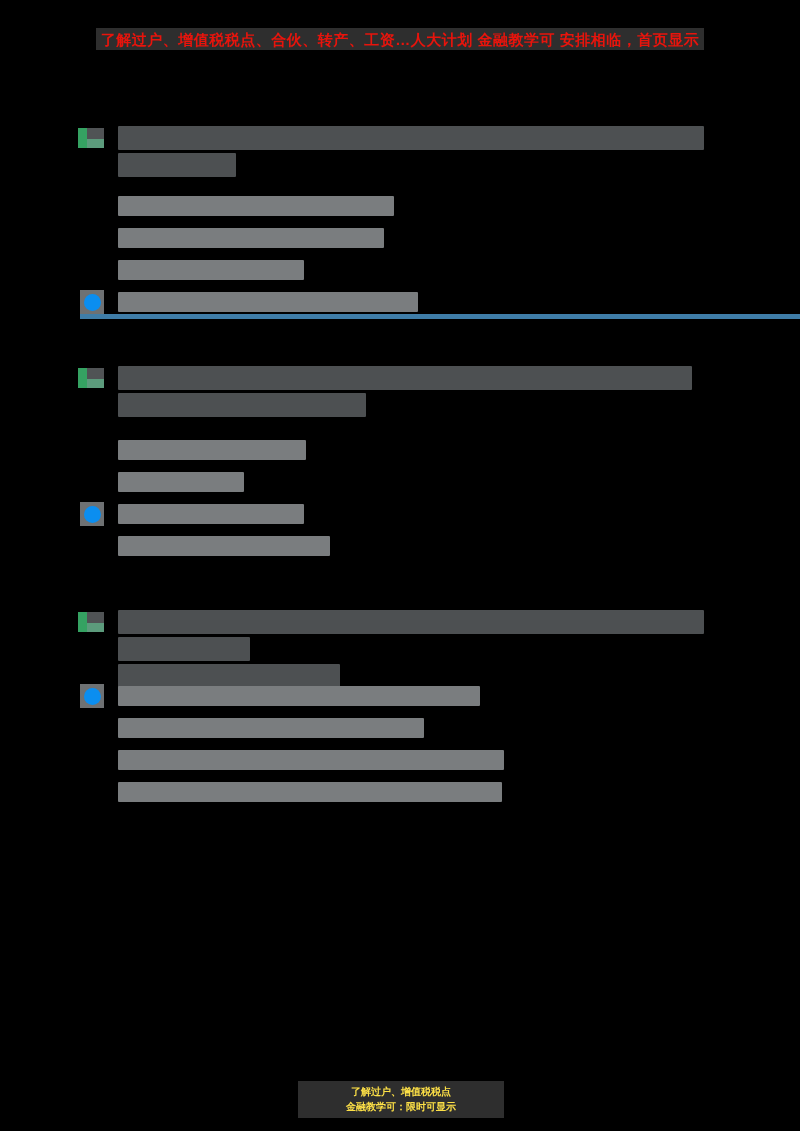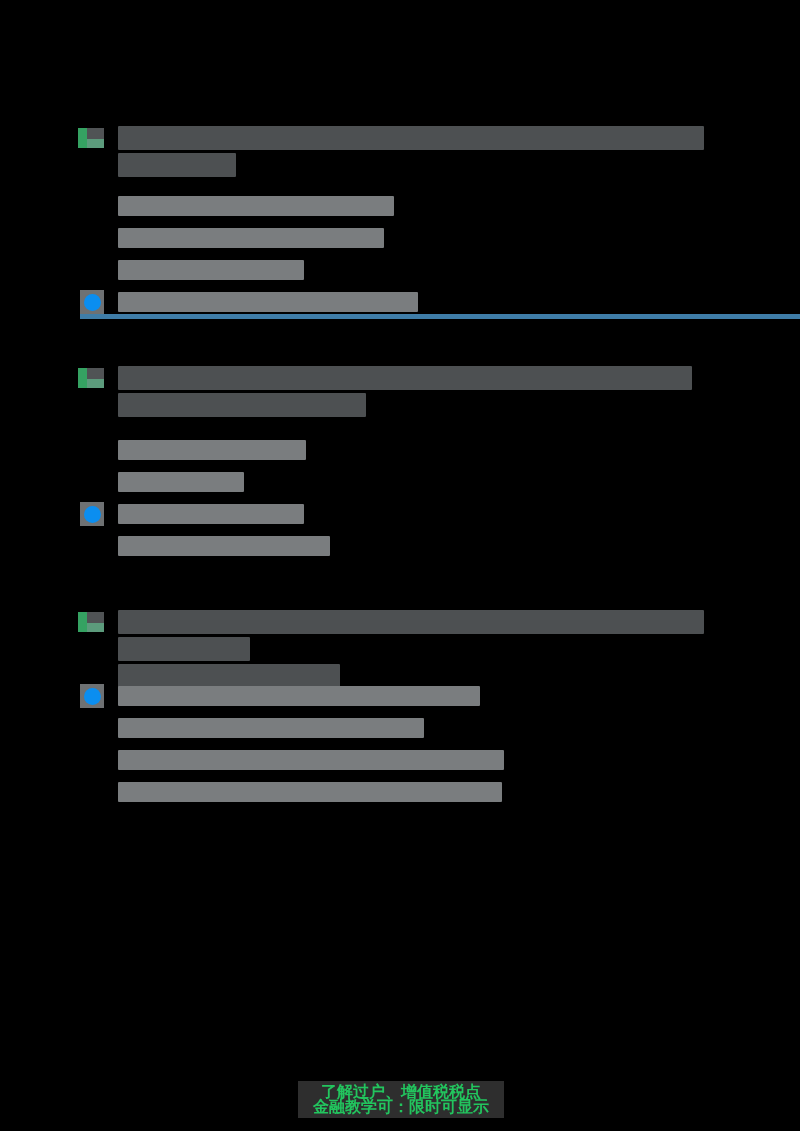--- a/index.html
+++ b/index.html
@@ -113,33 +113,36 @@
   .footer {
     position: absolute;
     left: 298px;
     top: 1081px;
     width: 206px;
     padding: 3px 0 4px;
     background: #2e2e2e;
     text-align: center;
   }
   .footer-line {
-    color: #22c55e;
-    font-size: 16px;
+    color: #fde047;
+    font-size: 10px;
     font-weight: bold;
     line-height: 15px;
     white-space: nowrap;
     filter: blur(0.3px);
   }
 </style>
 </head>
 <body>
 
 <div class="page">
 
+  <div class="title-bar">
+    <span class="title-text">了解过户、增值税税点、合伙、转产、工资…人大计划 金融教学可 安排相临，首页显示</span>
+  </div>
 
   <div class="divider"></div>
 
   <div id="sections-host">
       <div class="section" id="section-1">
         <div class="marker-icon">
           <div class="gshadow"></div>
           <div class="g1"></div>
           <div class="g2"></div>
         </div>

